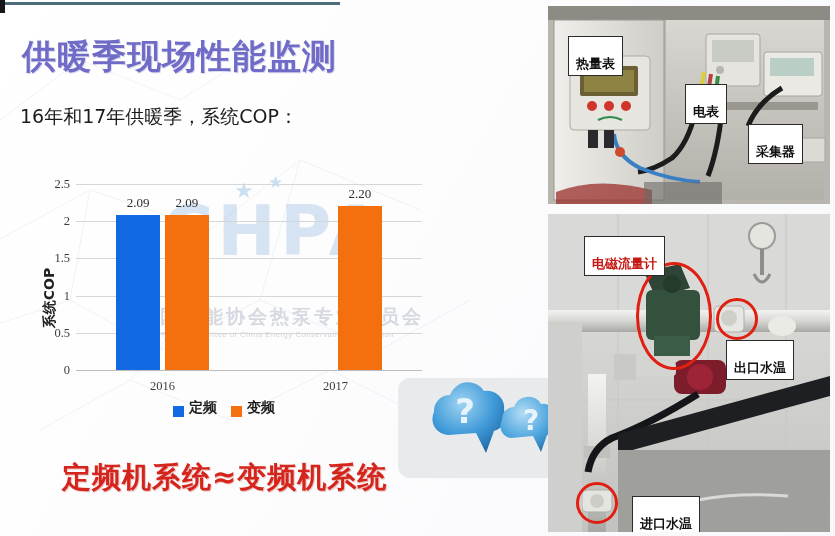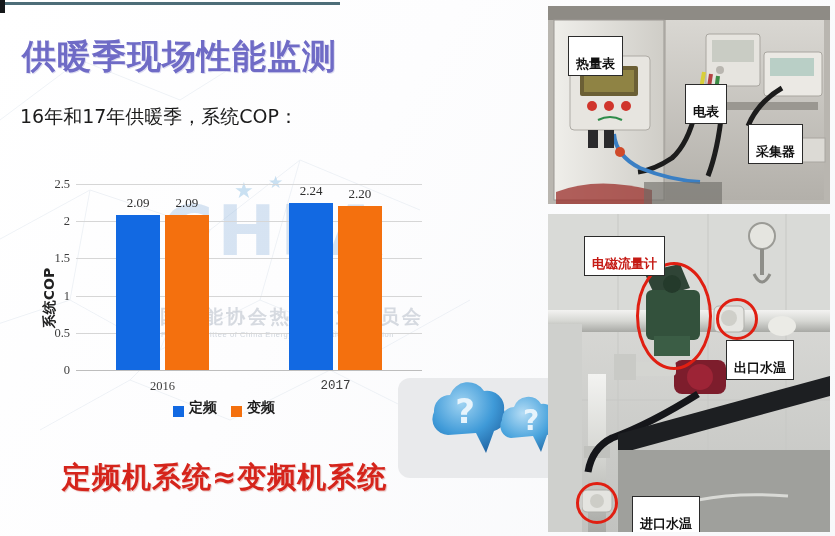--- a/index.html
+++ b/index.html
@@ -191,27 +191,24 @@
         <div class="ytick" style="top: 80%;">0.5</div>
         <div class="gridline zero" style="top: 100%;"></div>
         <div class="ytick" style="top: 100%;">0</div>
         <div class="bar" style="left: 11.7%; width: 12.5%; height: 83.6%; background: rgb(18, 105, 226);">
           <span class="bar-label">2.09</span>
         </div>
         <div class="bar" style="left: 25.8%; width: 12.5%; height: 83.6%; background: rgb(244, 112, 14);">
           <span class="bar-label">2.09</span>
         </div>
         <div class="xtick" style="left: 25%;">2016</div>
-        <div class="bar" style="left: 61.7%; width: 12.5%; height: 89.6%; background: rgb(18, 105, 226);">
-          <span class="bar-label">2.24</span>
-        </div>
         <div class="bar" style="left: 75.8%; width: 12.5%; height: 88%; background: rgb(244, 112, 14);">
           <span class="bar-label">2.20</span>
         </div>
-        <div class="xtick" style="left: 75%; font-family: Liberation Mono, monospace;">2017</div>
+        <div class="xtick" style="left: 75%;">2017</div>
       </div>
 
     <div class="legend">
         <div class="legend-item">
           <span class="legend-swatch" style="background: rgb(18, 105, 226);"></span>
           <span class="legend-text">定频</span>
         </div>
         <div class="legend-item">
           <span class="legend-swatch" style="background: rgb(244, 112, 14);"></span>
           <span class="legend-text">变频</span>

